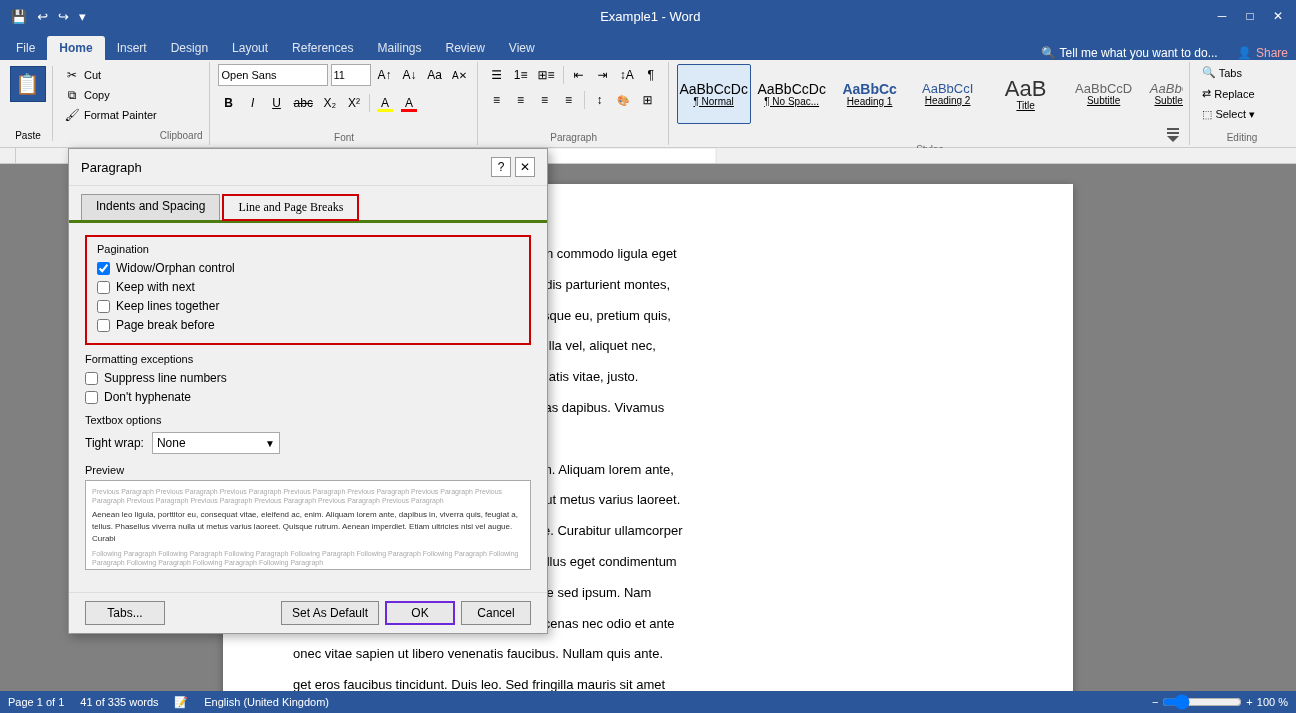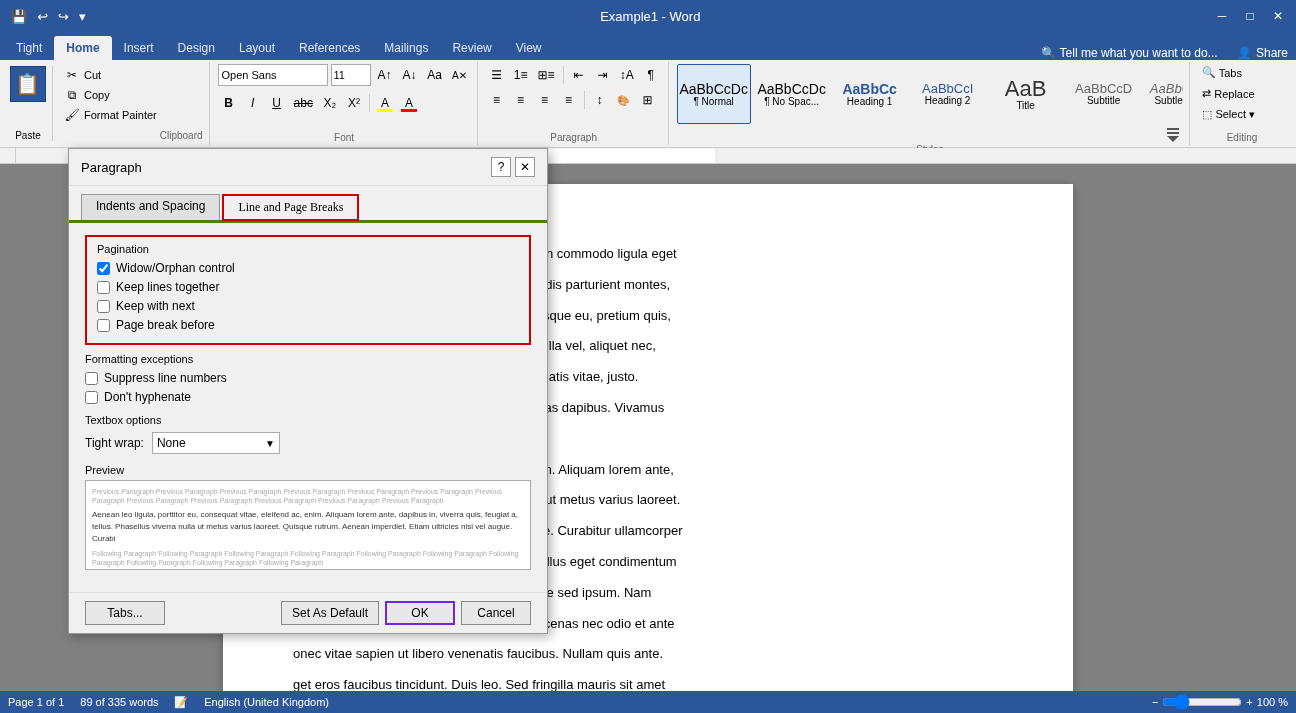--- a/index.html
+++ b/index.html
@@ -91,21 +91,21 @@
     
     .styles-container { display: flex; flex-direction: column; flex: 1; }
     .styles-scroll { display: flex; gap: 4px; overflow: hidden; max-width: 580px; }
     .style-item {
       display: flex; flex-direction: column; align-items: center; justify-content: center;
       width: 74px; min-width: 74px; height: 60px; border: 1px solid transparent; cursor: pointer; padding: 2px;
       border-radius: 2px;
     }
     .style-item.active { background: #dce9f7; border-color: #2b579a; }
     .style-preview { font-size: 18px; line-height: 1; }
-    .style-label { font-size: 10px; text-align: center; }
+    .style-label { font-size: 10px; text-align: center; text-decoration: underline; }
     .editing-btn { display: flex; align-items: center; gap: 3px; font-size: 11px; cursor: pointer; padding: 2px 4px; border-radius: 2px; }
 
     
     .ruler-area { display: flex; }
     .corner-box { width: 16px; height: 16px; background: #f0f0f0; border-bottom: 1px solid #ccc; border-right: 1px solid #ccc; flex-shrink: 0; }
     .ruler {
       background: #f0f0f0;
       height: 16px;
       border-bottom: 1px solid #ccc;
       flex: 1;
@@ -294,32 +294,32 @@
   </div>
   <div class="title-bar-center">Example1 - Word</div>
   <div class="title-bar-right">
     <div class="title-btn">─</div>
     <div class="title-btn">□</div>
     <div class="title-btn">✕</div>
   </div>
 </div>
 
 <div class="ribbon-tabs">
-  <div class="ribbon-tab">Tight</div>
+  <div class="ribbon-tab">File</div>
   <div class="ribbon-tab active">Home</div>
   <div class="ribbon-tab">Insert</div>
   <div class="ribbon-tab">Design</div>
   <div class="ribbon-tab">Layout</div>
   <div class="ribbon-tab">References</div>
   <div class="ribbon-tab">Mailings</div>
   <div class="ribbon-tab">Review</div>
   <div class="ribbon-tab">View</div>
   <div style="margin-left:auto; display:flex; align-items:center; padding-right:8px; gap:4px;">
     <span style="color:white; font-size:12px; cursor:pointer;">🔍 Tell me what you want to do...</span>
-    <span style="color:#ffffff; font-size:12px; margin-left:16px; cursor:pointer;text-align:right;">👤 Share</span>
+    <span style="color:#fca5a5; font-size:12px; margin-left:16px; cursor:pointer;text-align:right;">👤 Share</span>
   </div>
 </div>
 
 <div class="ribbon">
 
   <div class="ribbon-group" style="flex-direction:row; align-items:stretch; padding:4px 6px;">
     <div style="display:flex; flex-direction:row; gap:4px; align-items:stretch;">
       <div style="display:flex; flex-direction:column; align-items:center; justify-content:space-between; padding-right:6px; border-right:1px solid #ccc; margin-right:4px;">
         <div class="paste-icon" style="margin-bottom:2px;">📋</div>
         <span style="font-size:10px;">Paste</span>
@@ -489,21 +489,21 @@
       <p class="doc-text">vel, luctus pulvinar, hendrerit id, lorem. Maecenas nec odio et ante</p>
       <p class="doc-text">onec vitae sapien ut libero venenatis faucibus. Nullam quis ante.</p>
       <p class="doc-text">get eros faucibus tincidunt. Duis leo. Sed fringilla mauris sit amet</p>
 
     </div>
   </div>
 </div>
 
 <div class="status-bar">
   <span>Page 1 of 1</span>
-  <span>89 of 335 words</span>
+  <span>41 of 335 words</span>
   <span>📝</span>
   <span>English (United Kingdom)</span>
   <div class="status-right">
     <div class="zoom-control">
       <span>−</span>
       <input type="range" class="zoom-slider" min="10" max="500" value="100" style="">
       <span>+</span>
       <span>100 %</span>
     </div>
   </div>
@@ -527,26 +527,26 @@
 
     <div class="dialog-body">
 
       <div class="pagination-outlined">
         <div class="section-label">Pagination</div>
         <div class="checkbox-row">
           <input type="checkbox" checked="" id="cb1" style="">
           <label for="cb1">Widow/Orphan control</label>
         </div>
         <div class="checkbox-row">
+          <input type="checkbox" id="cb2" style="">
+          <label for="cb2">Keep with next</label>
+        </div>
+        <div class="checkbox-row">
           <input type="checkbox" id="cb3" style="">
           <label for="cb3">Keep lines together</label>
-        </div>
-        <div class="checkbox-row">
-          <input type="checkbox" id="cb2" style="">
-          <label for="cb2">Keep with next</label>
         </div>
         <div class="checkbox-row">
           <input type="checkbox" id="cb4" style="">
           <label for="cb4">Page break before</label>
         </div>
       </div>
 
       <div class="exceptions-section">
         <div class="exceptions-label">Formatting exceptions</div>
         <div class="checkbox-row">

